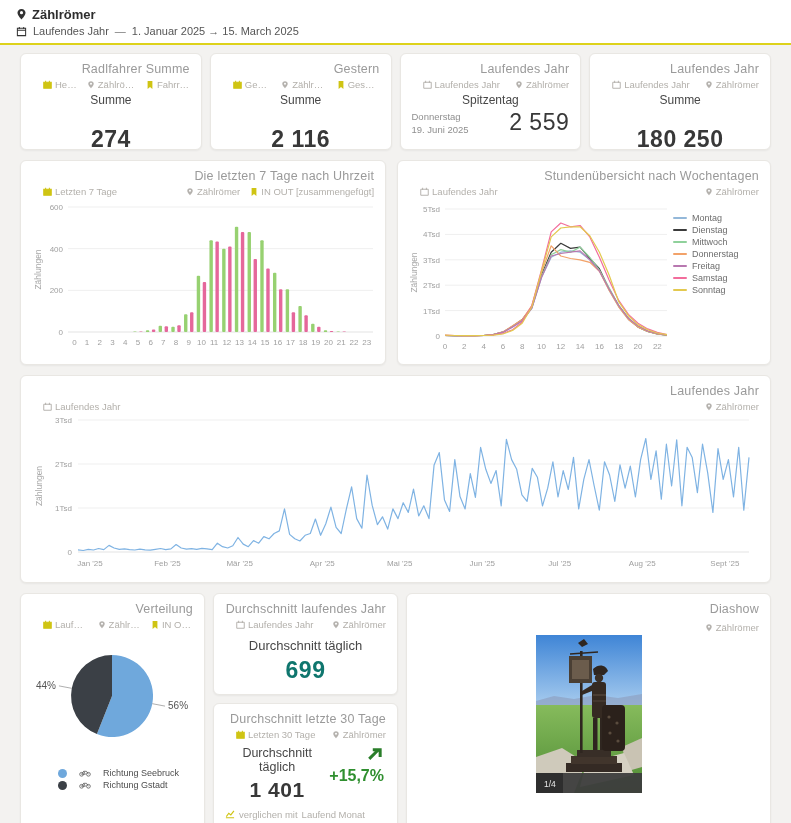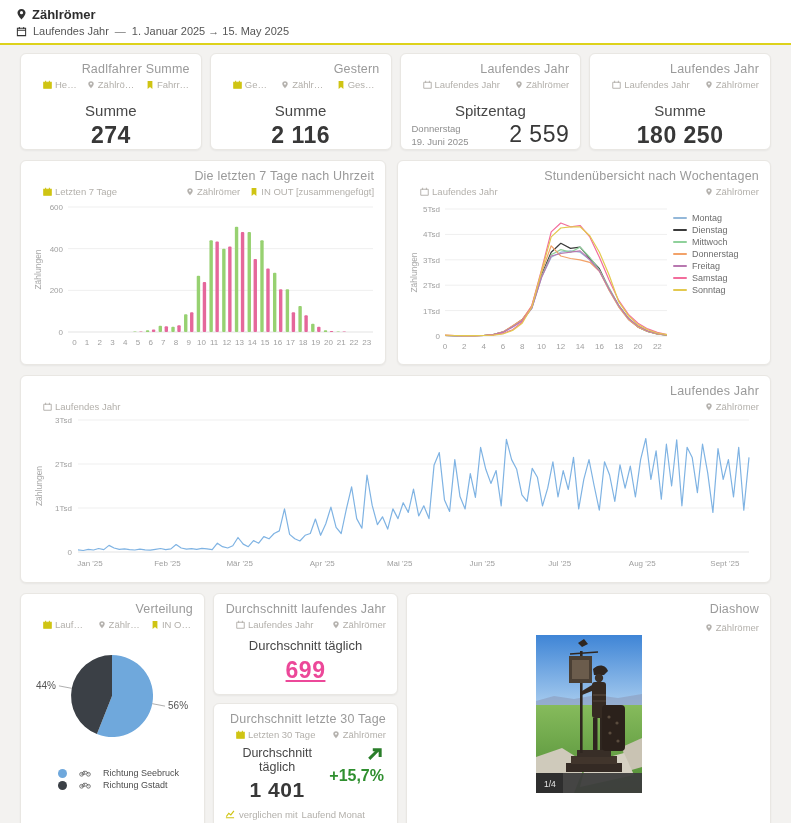--- a/index.html
+++ b/index.html
@@ -43,22 +43,22 @@
   .c-title { font-size: 12.5px; color: #9a9a9a; letter-spacing: .2px; white-space: nowrap; overflow: hidden; text-align: right; }
   .badges { display: flex; align-items: center; gap: 10px; margin-top: 3px; font-size: 9.5px; color: #b3b0ab; white-space: nowrap; overflow: hidden; margin-left: 11px; }
   .badge { display: inline-flex; align-items: center; gap: 3px; flex: 0 1 auto; overflow: hidden; }
   .badge span { overflow: hidden; text-overflow: ellipsis; }
   .push { margin-left: auto; }
   .ic { flex: 0 0 auto; }
   .yellow-fill { fill: #cfc413; }
   .gray-stroke { stroke: #b5b2ae; fill: none; }
   .dark-stroke { stroke: #333; fill: none; }
 
-  .metric-label { text-align: center; font-size: 15px; color: #474747; margin-top: 12px; }
-  .big-value { text-align: center; font-size: 23px; font-weight: 800; color: #383838; letter-spacing: .5px; margin-top: 3px; }
+  .metric-label { text-align: center; font-size: 12px; color: #474747; margin-top: 3px; }
+  .big-value { text-align: center; font-size: 23px; font-weight: 800; color: #383838; letter-spacing: .5px; margin-top: 19px; }
   .peak-row { display: flex; align-items: flex-end; justify-content: space-between; margin-top: 2px; }
   .peak-date { font-size: 9.5px; color: #8f8f8f; line-height: 1.3; }
   .peak-value { font-size: 23px; font-weight: 400; color: #383838; letter-spacing: .5px; }
 
   .chart-wrap { display: flex; align-items: flex-start; margin-top: 4px; }
   .legend { display: flex; flex-direction: column; gap: 2px; font-size: 9px; color: #6d6d6d; padding-top: 12px; }
   .legend-item { display: flex; align-items: center; gap: 5px; }
   .legend-dash { width: 14px; height: 2px; border-radius: 1px; flex: 0 0 auto; }
 
   svg text.tick { font-family: "Liberation Sans", sans-serif; font-size: 8px; fill: #a0a0a0; }
@@ -66,21 +66,21 @@
   svg text.pct { font-family: "Liberation Sans", sans-serif; font-size: 10px; fill: #555; }
 
   
   .pie-legend { display: flex; flex-direction: column; gap: 2px; font-size: 9px; color: #4d4d4d; margin: 2px 0 0 26px; }
   .pie-legend .legend-item { gap: 12px; }
   .dot { width: 9px; height: 9px; border-radius: 50%; flex: 0 0 auto; }
 
   
   .avg-card { display: flex; flex-direction: column; }
   .avg-label { font-size: 13px; color: #474747; text-align: center; margin-top: 8px; }
-  .avg-value { font-size: 23px; font-weight: 800; color: #ec4899; text-align: center; margin-top: 4px; letter-spacing: .5px; text-decoration: underline; }
+  .avg-value { font-size: 23px; font-weight: 800; color: #0f766e; text-align: center; margin-top: 4px; letter-spacing: .5px; }
   .avg30-body { display: flex; justify-content: space-between; align-items: flex-start; margin-top: 6px; }
   .avg30-left { text-align: center; }
   .avg30-left .lbl { font-size: 12.5px; color: #474747; }
   .avg30-left .val { font-size: 21px; font-weight: 800; color: #383838; margin-top: 4px; letter-spacing: .5px; text-align: center; }
   .avg30-right { text-align: right; padding-right: 2px; }
   .delta { font-size: 16px; font-weight: 800; color: #2f8f2f; margin-top: 1px; }
   .compare-row { display: flex; align-items: center; gap: 4px; font-size: 9.5px; color: #b3b0ab; margin-top: 7px; }
 
   
   .dia-head { display: flex; flex-direction: column; }
@@ -98,21 +98,21 @@
           <path d="M6 1 C3.3 1 1.6 3 1.6 5.2 C1.6 8.2 6 12.6 6 12.6 C6 12.6 10.4 8.2 10.4 5.2 C10.4 3 8.7 1 6 1 Z M6 6.7 A1.7 1.7 0 1 1 6 3.3 A1.7 1.7 0 0 1 6 6.7 Z" fill="#333"></path>
         </svg>
       <span>Zählrömer</span>
     </div>
     <div class="range-row">
       <svg class="ic" width="11" height="11" viewBox="0 0 12 12">
           <path d="M1.5 2.5 h9 v8 h-9 Z M1.5 4.6 h9 M3.6 1.2 v2 M8.4 1.2 v2" class="dark-stroke" stroke-width="1.1"></path>
         </svg>
       <span>Laufendes Jahr</span>
       <span class="range-sep">—</span>
-      <span>1. Januar 2025 → 15. May 2025</span>
+      <span>1. Januar 2025 → 15. March 2025</span>
     </div>
   </header>
 
   <main>
 
     <div class="row1">
       <div class="card">
         <div class="c-title">Radlfahrer Summe</div>
         <div class="badges">
           <span class="badge">

